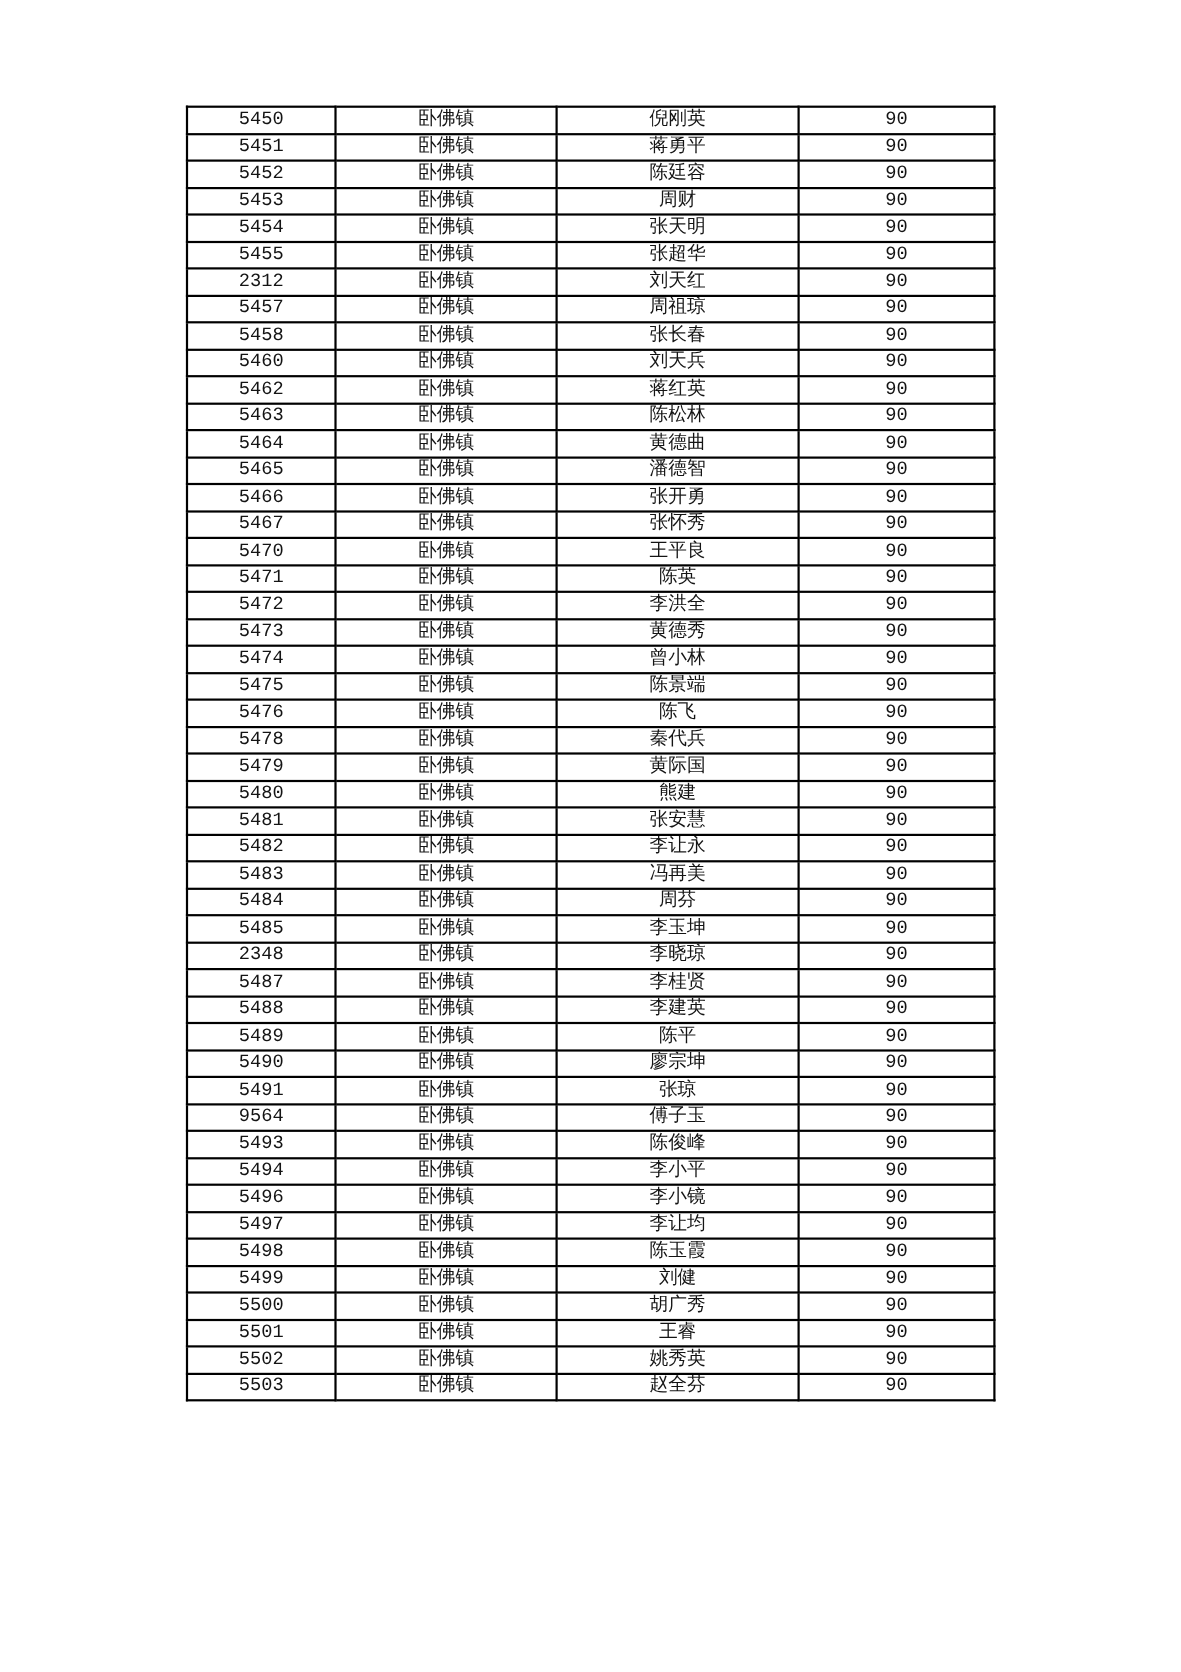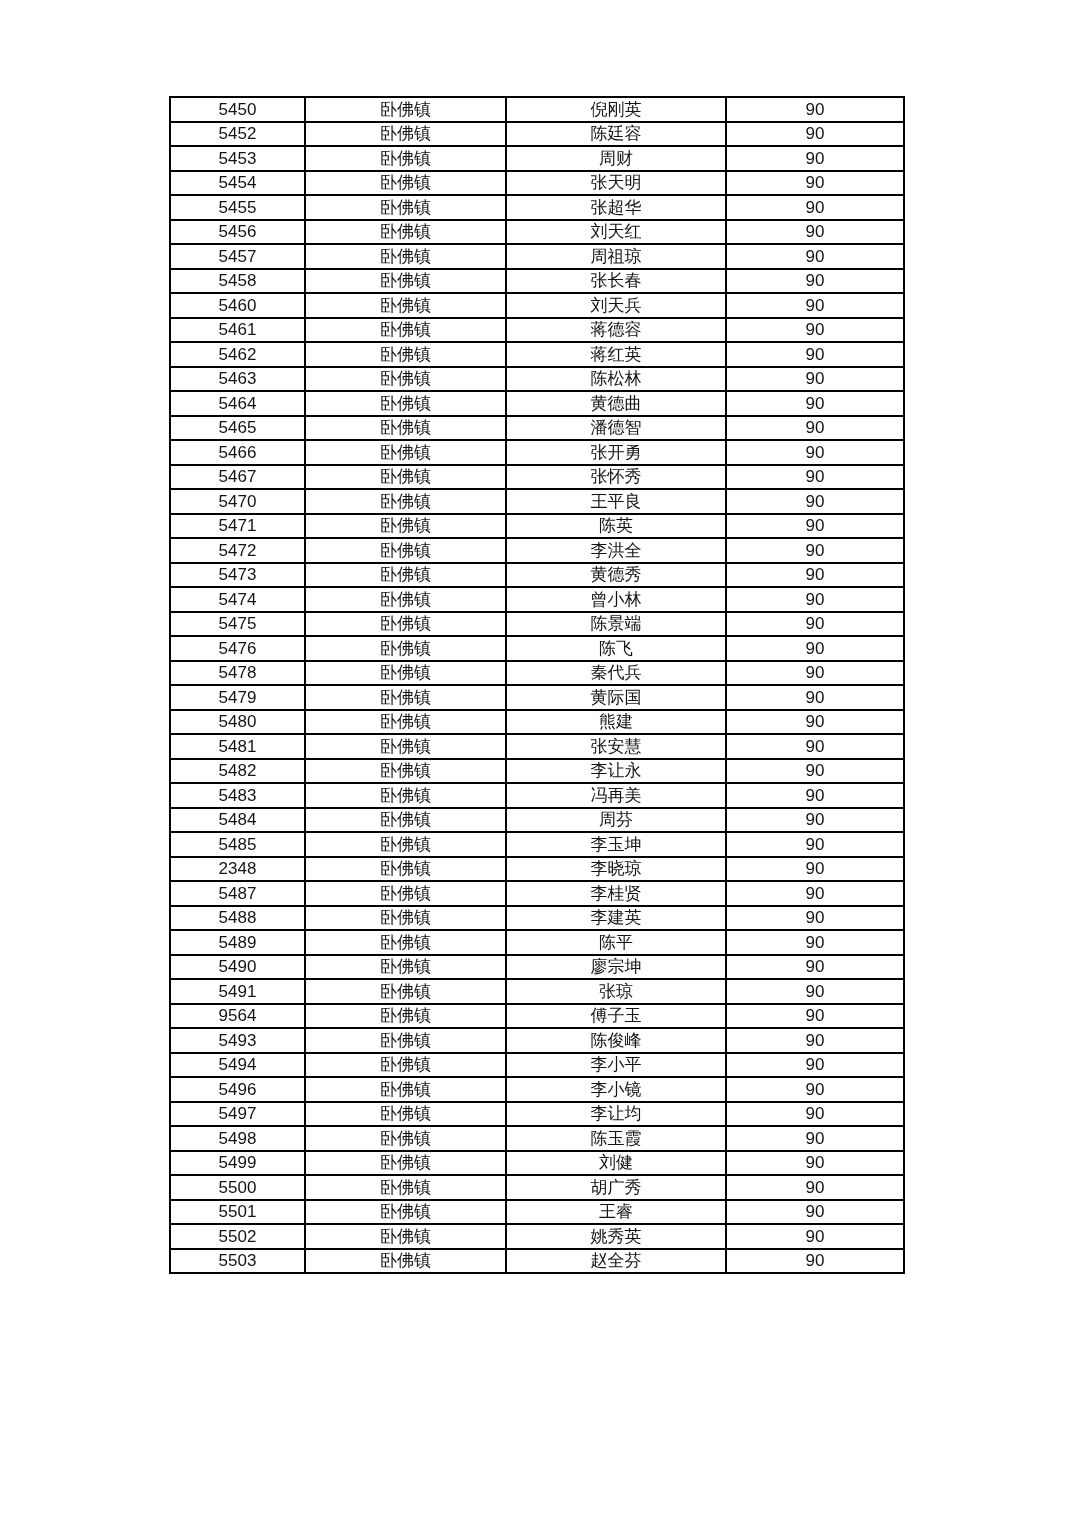--- a/index.html
+++ b/index.html
@@ -5,21 +5,21 @@
   html, body {
     margin: 0;
     padding: 0;
     background: #ffffff;
   }
   .page {
     position: relative;
     width: 1074px;
     height: 1520px;
     background: #ffffff;
-    font-family: Liberation Sans, sans-serif;
+    font-family: Liberation Mono, monospace;
     color: #141414;
     overflow: hidden;
   }
   table.score-table {
     position: absolute;
     left: 169px;
     top: 96px;
     width: 734px;
     border-collapse: collapse;
     table-layout: fixed;
@@ -52,20 +52,26 @@
       <col class="c-score">
     </colgroup>
     <tbody>
   <tr>
     <td>5450</td>
     <td>卧佛镇</td>
     <td>倪刚英</td>
     <td>90</td>
   </tr>
 
+  <tr>
+    <td>5451</td>
+    <td>卧佛镇</td>
+    <td>蒋勇平</td>
+    <td>90</td>
+  </tr>
 
   <tr>
     <td>5452</td>
     <td>卧佛镇</td>
     <td>陈廷容</td>
     <td>90</td>
   </tr>
 
   <tr>
     <td>5453</td>
@@ -82,21 +88,21 @@
   </tr>
 
   <tr>
     <td>5455</td>
     <td>卧佛镇</td>
     <td>张超华</td>
     <td>90</td>
   </tr>
 
   <tr>
-    <td>5456</td>
+    <td>2312</td>
     <td>卧佛镇</td>
     <td>刘天红</td>
     <td>90</td>
   </tr>
 
   <tr>
     <td>5457</td>
     <td>卧佛镇</td>
     <td>周祖琼</td>
     <td>90</td>
@@ -110,26 +116,20 @@
   </tr>
 
 
   <tr>
     <td>5460</td>
     <td>卧佛镇</td>
     <td>刘天兵</td>
     <td>90</td>
   </tr>
 
-  <tr>
-    <td>5461</td>
-    <td>卧佛镇</td>
-    <td>蒋德容</td>
-    <td>90</td>
-  </tr>
 
   <tr>
     <td>5462</td>
     <td>卧佛镇</td>
     <td>蒋红英</td>
     <td>90</td>
   </tr>
 
   <tr>
     <td>5463</td>

